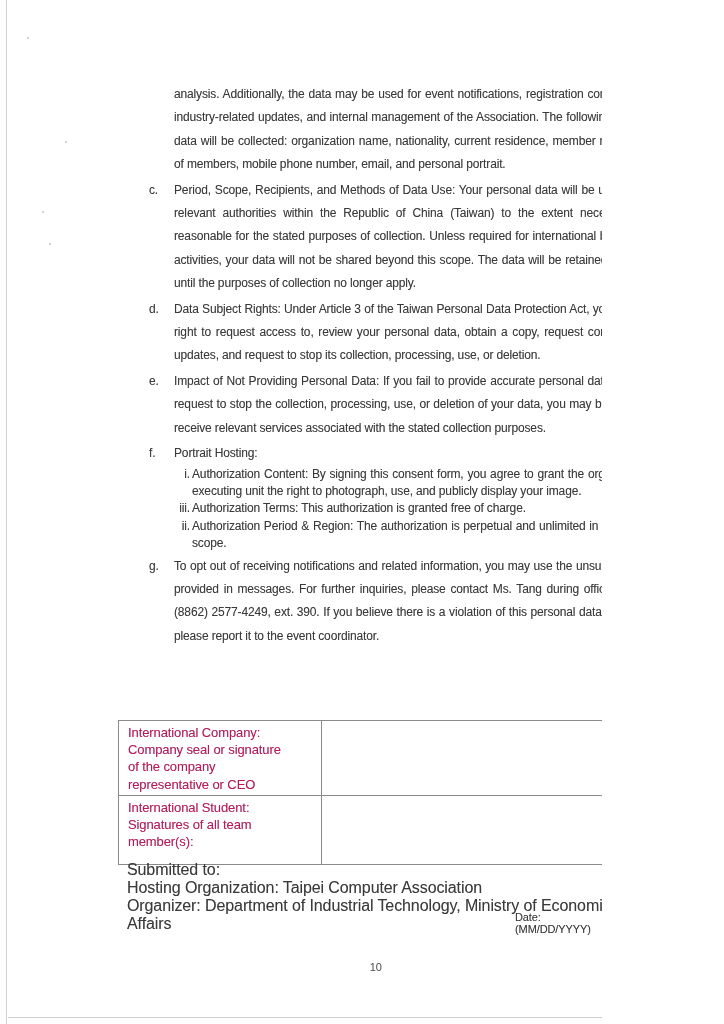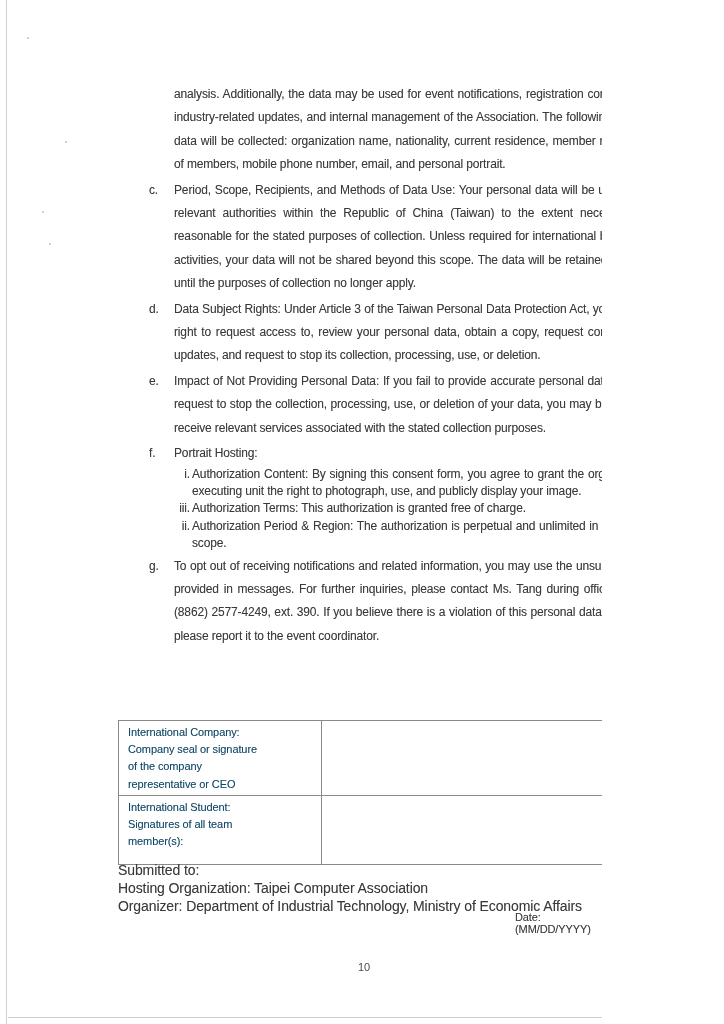--- a/index.html
+++ b/index.html
@@ -23,44 +23,44 @@
   .item{position:relative;padding-left:25px;margin:0 0 2px 0;}
   .item>.lbl{position:absolute;left:0;top:0;width:20px;text-align:left;}
   .sublist{line-height:17.4px;}
   .subitem{position:relative;padding-left:18px;}
   .subitem>.lbl{position:absolute;left:-4px;top:0;width:20px;text-align:right;}
 
   
   .sigtable{
     position:absolute;left:118px;top:720px;width:533px;
     border-collapse:collapse;table-layout:fixed;
-    font-size:11px;line-height:17.2px;letter-spacing:-0.1px;color:#0c4a6e;
+    font-size:13px;line-height:17.2px;letter-spacing:-0.1px;color:#be185d;
     text-shadow:0 0 .5px rgba(58,58,58,.35);
     padding-left:20px;
   }
   .sigtable td{
     border:1px solid #8a8a8a;vertical-align:top;
     padding:3px 8px 2px 9px;white-space:pre-line;
   }
   .sigtable .c1{width:185px;}
   .sigtable .r1{height:68px;}
   .sigtable .r2{height:69px;margin-top:46px;}
 
   
   .footer{
-    position:absolute;left:118px;top:861px;width:520px;
-    font-size:14px;line-height:18px;letter-spacing:-0.1px;color:#3a3a3a;
+    position:absolute;left:127px;top:861px;width:520px;
+    font-size:16px;line-height:18px;letter-spacing:-0.1px;color:#3a3a3a;
     text-shadow:0 0 .5px rgba(58,58,58,.35);
   }
   .dateline{
     position:absolute;left:515px;top:911px;font-size:11px;letter-spacing:-0.1px;
     color:#3a3a3a;text-shadow:0 0 .5px rgba(58,58,58,.35);
   }
   .pagenum{
-    position:absolute;left:358px;top:961px;width:24px;text-align:left;
+    position:absolute;left:358px;top:961px;width:24px;text-align:right;
     font-size:11px;color:#4a4a4a;
   }
   .handwriting{position:absolute;left:673px;top:953px;}
 </style>
 </head>
 <body>
 
 <div id="page">
 
   <div class="scan-line-left"></div>

